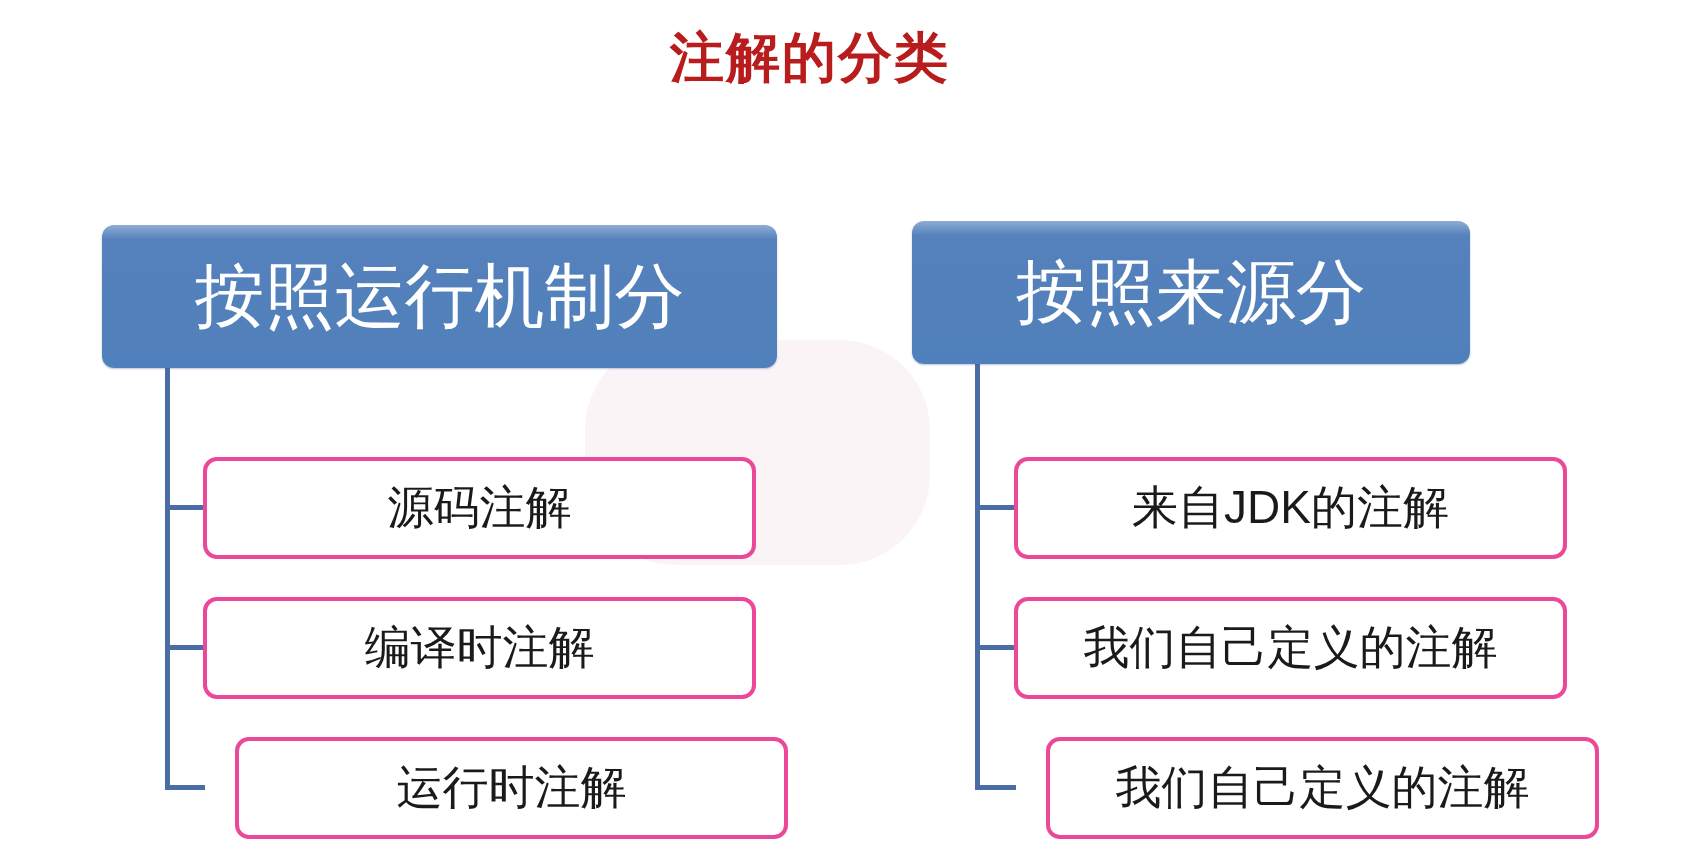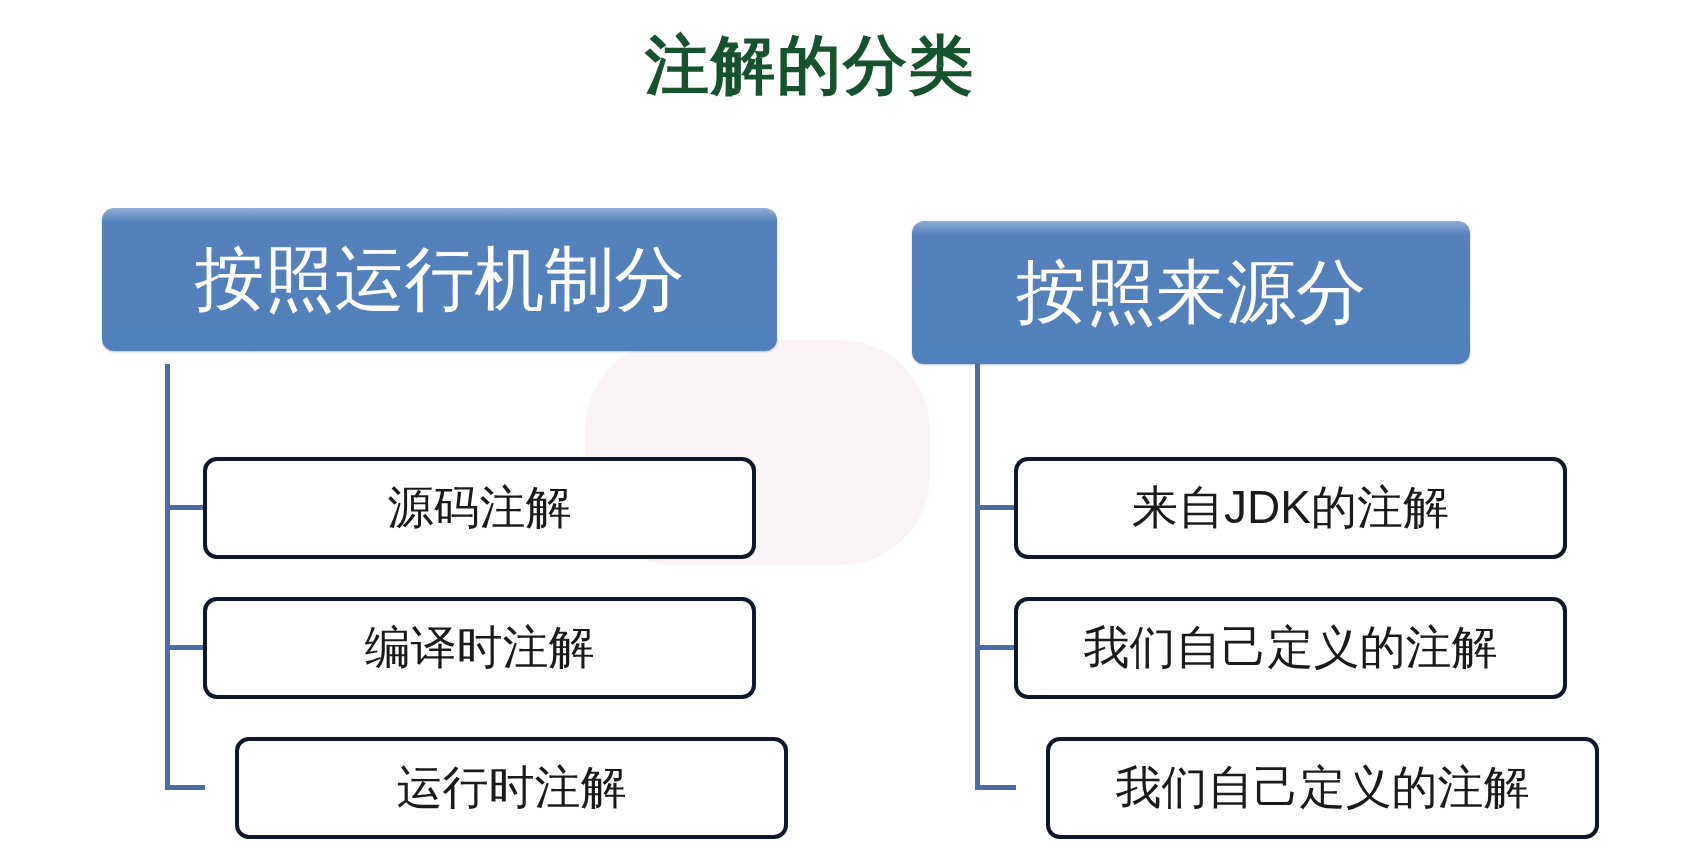--- a/index.html
+++ b/index.html
@@ -25,48 +25,48 @@
     background: #fbf4f7;
     border-radius: 90px;
     z-index: 0;
   }
   .slide-title {
     position: absolute;
     left: 0;
     top: 22px;
     width: 1620px;
     text-align: center;
-    font-size: 64px;
+    font-size: 54px;
     font-weight: 700;
-    color: #14532d;
+    color: #b91c1c;
     letter-spacing: 2px;
     z-index: 2;
   }
   .header-box {
     position: absolute;
     height: 143px;
     background: linear-gradient(180deg, #8fadd4 0%, #5581bc 10%, #5080bb 100%);
     border-radius: 12px;
     display: flex;
     align-items: center;
     justify-content: center;
     color: #ffffff;
     font-size: 70px;
     font-weight: 400;
     z-index: 2;
     box-shadow: 0 1px 2px rgba(60,90,140,0.35);
   }
-  .header-left  { left: 102px; top: 208px; width: 675px; }
+  .header-left  { left: 102px; top: 225px; width: 675px; }
   .header-right { left: 912px; top: 221px; width: 558px; }
   .child-box {
     position: absolute;
     width: 553px;
     height: 102px;
     background: #ffffff;
-    border: 4px solid #0f172a;
+    border: 4px solid #ec4899;
     border-radius: 14px;
     display: flex;
     align-items: center;
     justify-content: center;
     color: #1a1a1a;
     font-size: 46px;
     font-weight: 500;
     box-sizing: border-box;
     z-index: 2;
   }

